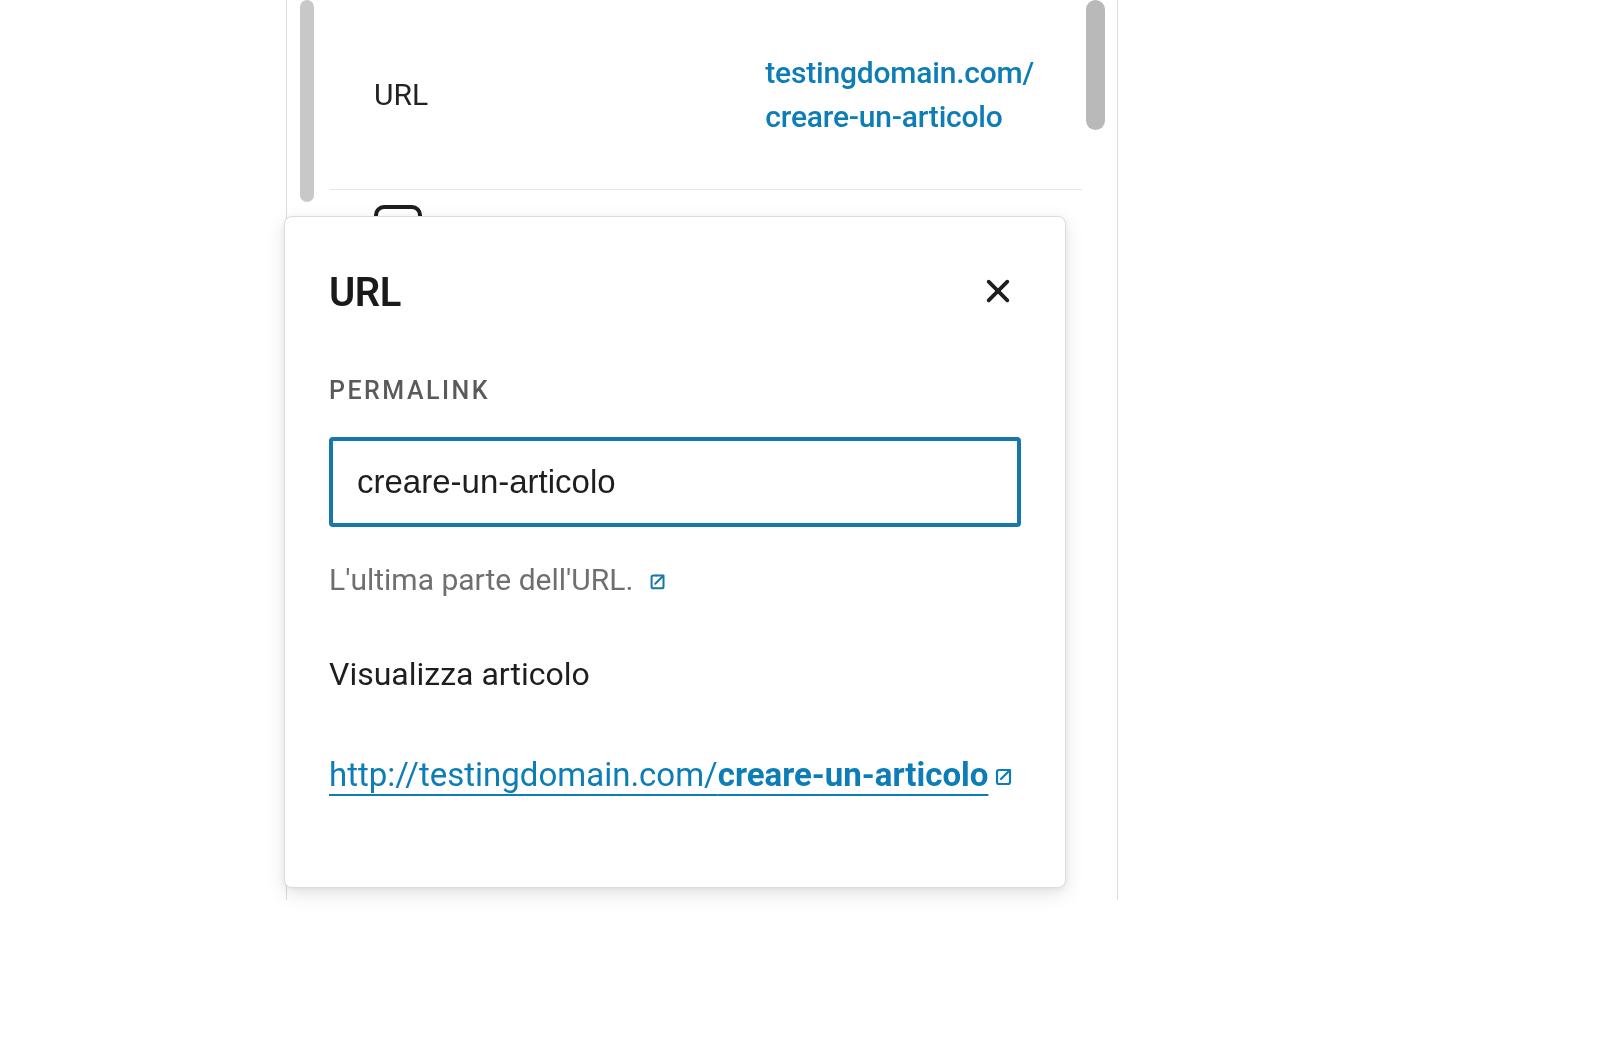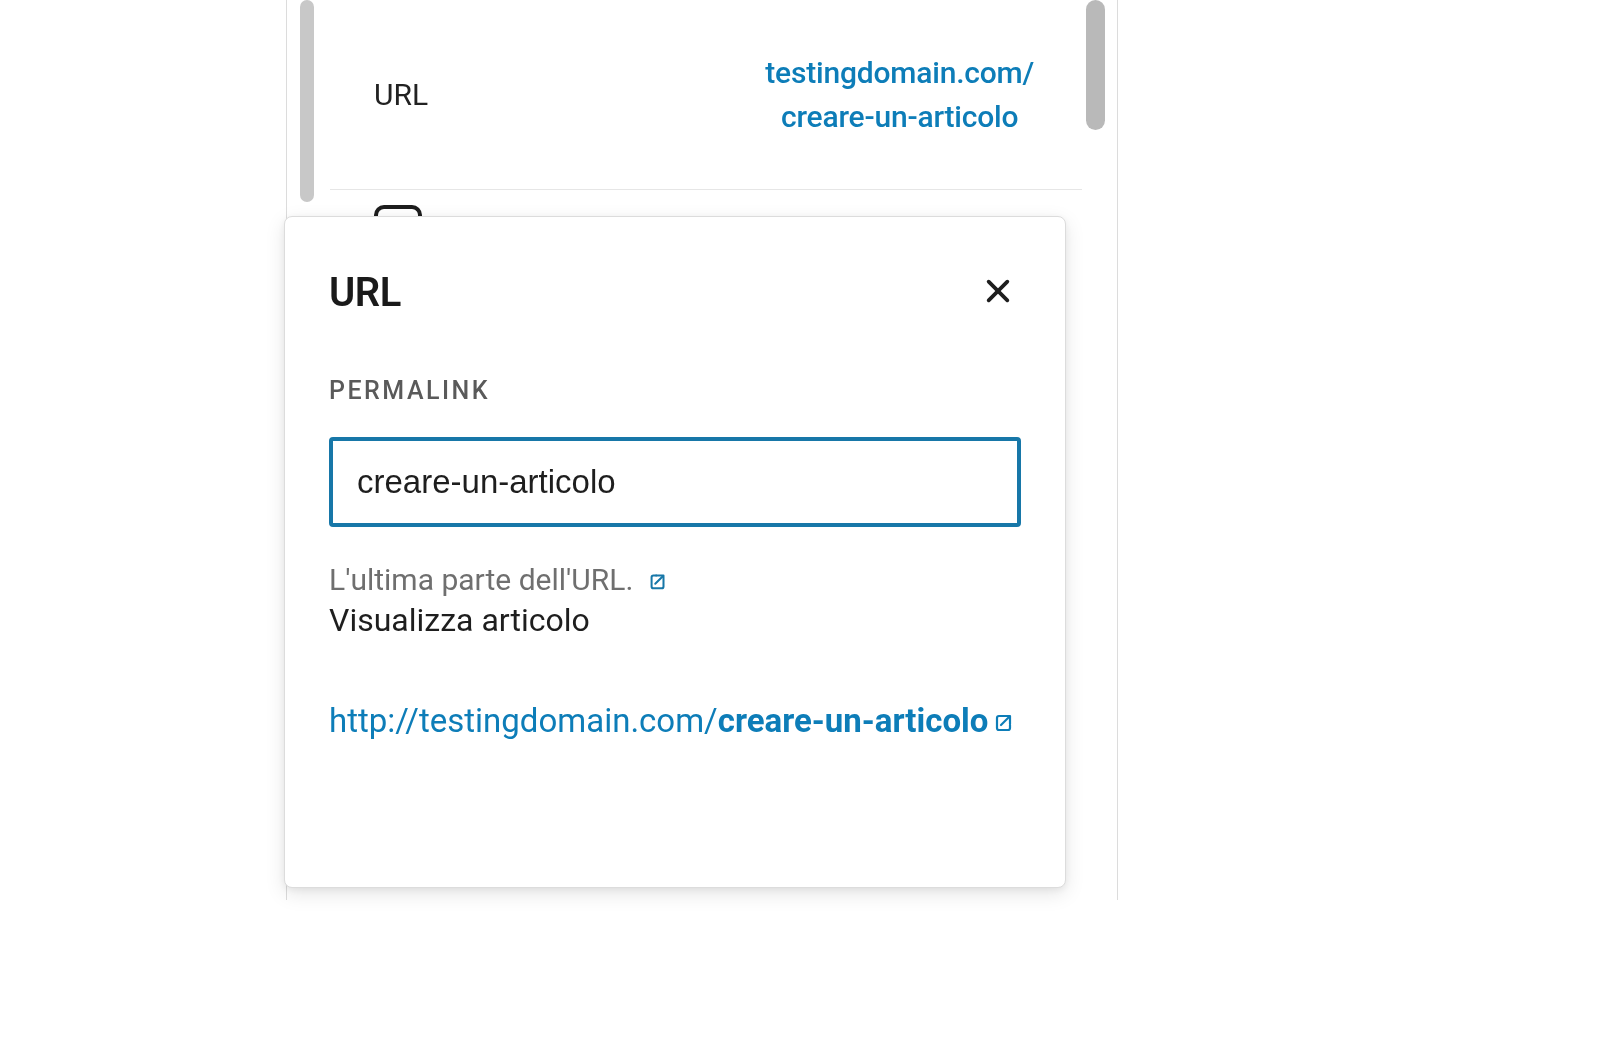--- a/index.html
+++ b/index.html
@@ -53,21 +53,21 @@
   }
   .url-row-bg .label {
     font-size: 30px;
     font-weight: 400;
     color: #222;
   }
   .url-row-bg .value {
     font-size: 30px;
     font-weight: 500;
     color: #0d7db8;
-    text-align: center;
+    text-align: left;
     line-height: 1.45;
     letter-spacing: -0.2px;
   }
 
   .toggle-stub {
     position: absolute;
     left: 374px;
     top: 205px;
     width: 48px;
     height: 13px;
@@ -131,20 +131,21 @@
     font-size: 33px;
     color: #1e1e1e;
     outline: none;
     background: #fff;
     margin-bottom: 34px;
   }
 
   .help-row {
     font-size: 30px;
     color: #6f6f6f;
+    margin-bottom: 54px;
     display: flex;
     flex-wrap: wrap;
     align-items: baseline;
     gap: 10px;
     line-height: 1.25;
   }
   .help-row .link-inline {
     color: #1777a8;
     text-decoration: underline;
     text-underline-offset: 6px;
@@ -156,20 +157,21 @@
   .view-label {
     font-size: 32px;
     font-weight: 400;
     color: #1e1e1e;
     margin-bottom: 56px;
   }
 
   .full-url {
     font-size: 33px;
     color: #0d7db8;
+    text-decoration: underline;
     text-underline-offset: 8px;
     text-decoration-thickness: 2px;
     line-height: 1.6;
     word-break: break-word;
     cursor: pointer;
     font-weight: 400;
   }
   .full-url .slug { font-weight: 700; }
 
   .ext-icon {

